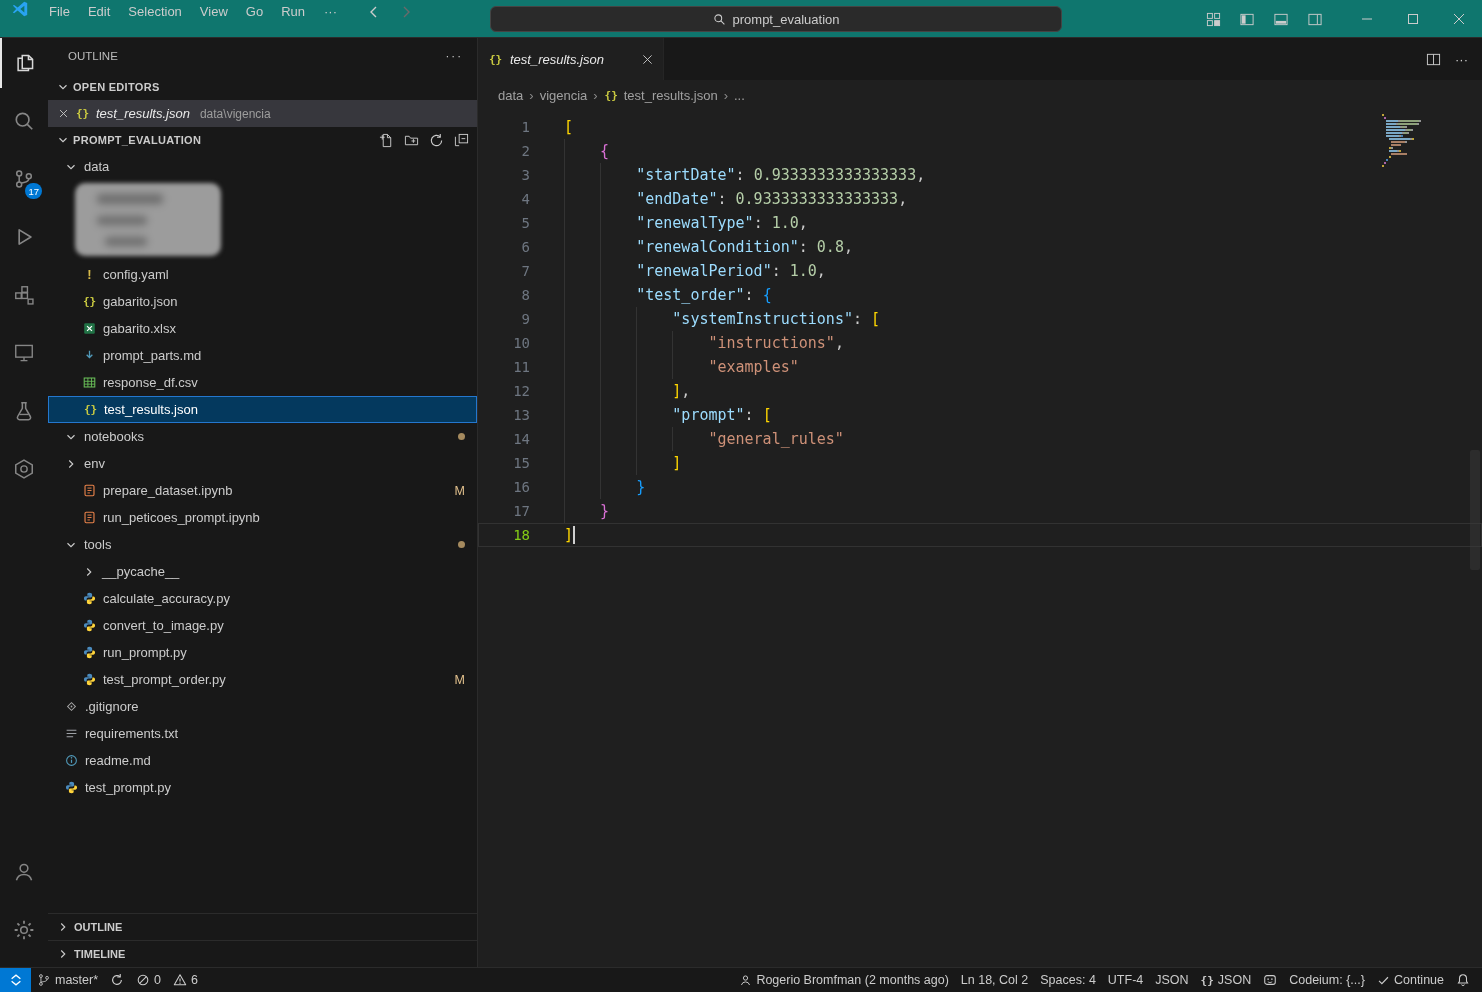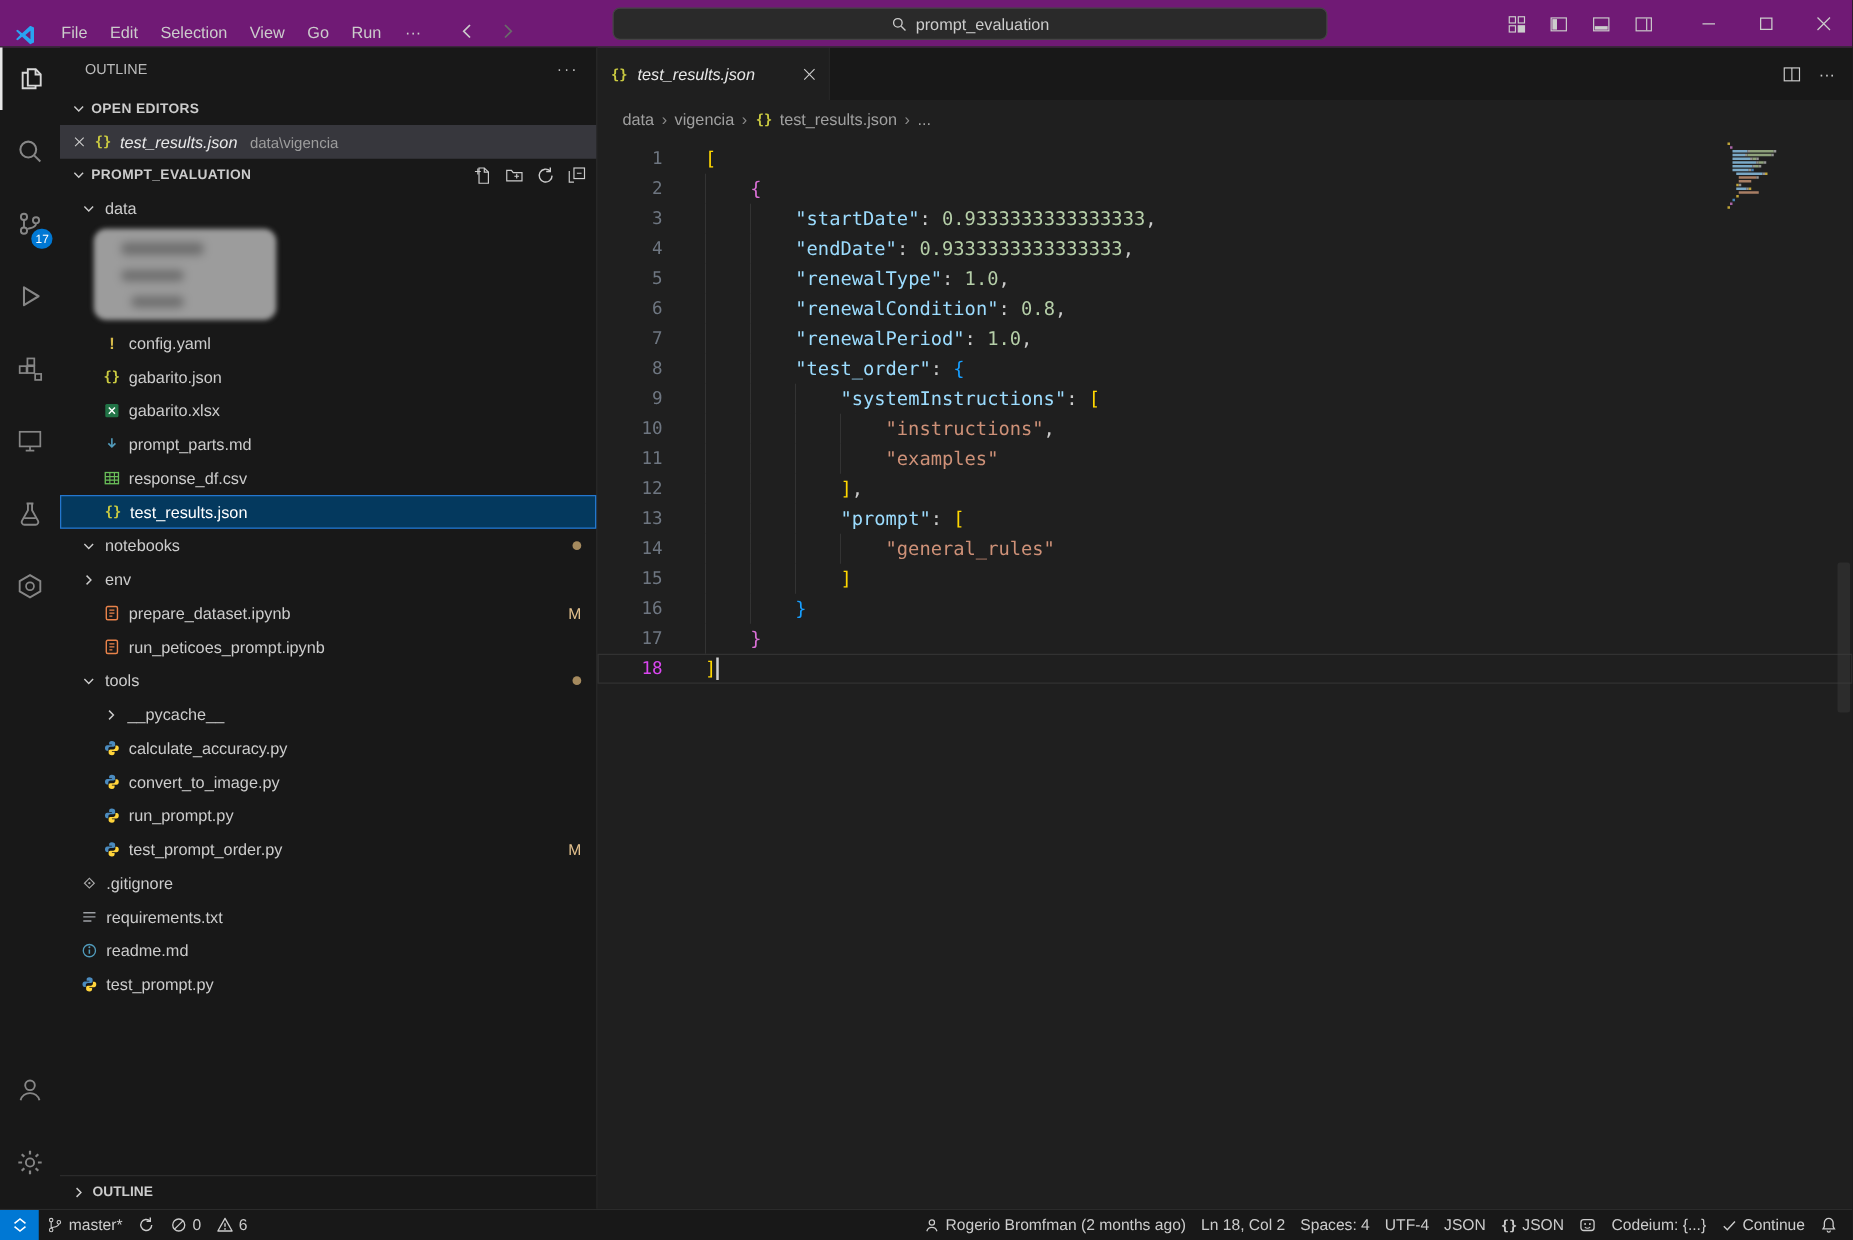--- a/index.html
+++ b/index.html
@@ -2,21 +2,21 @@
 <html><head>
 <meta charset="utf-8">
 <style>
   *{margin:0;padding:0;box-sizing:border-box}
   html,body{width:1482px;height:992px;overflow:hidden}
   body{background:#1f1f1f;font-family:"Liberation Sans",sans-serif;color:#ccc;position:relative;font-size:13px}
   .icon{display:inline-flex;align-items:center;justify-content:center;flex:none}
   svg{display:block}
 
   
-  .titlebar{height:38px;background:#701a75;display:flex;align-items:flex-end;position:relative;border-bottom:1px solid #2b2b2b}
+  .titlebar{height:38px;background:#0f766e;display:flex;align-items:flex-start;position:relative;border-bottom:1px solid #2b2b2b}
   .vslogo{width:40px;display:flex;justify-content:center}
   .menus{display:flex;align-items:center}
   .menu-item{padding:4px 9px;color:#ccc;border-radius:5px;cursor:default}
   .menu-more{padding:4px 10px;color:#ccc}
   .nav-arrows{display:flex;gap:6px;margin-left:14px;color:#ccc}
   .nav-btn{width:26px;height:24px;display:flex;align-items:center;justify-content:center}
   .nav-btn.dim{color:#6a6a6a}
   .searchbox{position:absolute;left:490px;top:6px;width:572px;height:26px;background:#2a2a2a;border:1px solid #444;border-radius:6px;display:flex;align-items:center;justify-content:center;gap:7px;color:#ccc;font-size:13px}
   .title-right{position:absolute;right:0;top:0;height:38px;display:flex;align-items:center}
   .layout-icons{display:flex;gap:4px;margin-right:14px}
@@ -69,21 +69,21 @@
   .crumb{display:flex;align-items:center;gap:5px}
   .crumb-sep{color:#8a8a8a}
   .code-area{flex:1;position:relative;font-family:"DejaVu Sans Mono",monospace;font-size:15px;line-height:24px;padding-top:5px}
   .code-line{display:flex;height:24px;position:relative}
   .gutter{width:52px;text-align:right;color:#6e7681;flex:none;font-size:14px;user-select:none}
   .line-content{padding-left:34px;white-space:pre;display:flex}
   .ind{display:inline-block;width:4ch;background:linear-gradient(to right,#333 1px,transparent 1px)}
   .tok-p{color:#cccccc}.tok-k{color:#9cdcfe}.tok-s{color:#ce9178}.tok-num{color:#b5cea8}
   .tok-b1{color:#ffd700}.tok-b2{color:#da70d6}.tok-b3{color:#179fff}
   .code-line.current{outline:1px solid #323232;outline-offset:-1px}
-  .code-line.current .gutter{color:#d946ef}
+  .code-line.current .gutter{color:#84cc16}
   .cursor{display:inline-block;width:2px;height:18px;background:#cfcfcf;margin-top:3px}
   .minimap{position:absolute;right:56px;top:4px;width:44px;opacity:.95}
   .mm-line{height:2px;margin-bottom:1px;display:flex}
   .mm-seg{height:2px}
   .scrollbar{position:absolute;right:0;top:0;bottom:0;width:14px;background:transparent}
   .scroll-thumb{position:absolute;right:2px;top:340px;width:10px;height:120px;background:#3a3a3a;border-radius:2px;opacity:.5}
 
   
   .statusbar{height:25px;background:#181818;border-top:1px solid #2b2b2b;display:flex;align-items:center;font-size:12.5px;color:#ccc}
   .sb-remote{width:31px;height:100%;background:#0078d4;color:#fff;display:flex;align-items:center;justify-content:center}
@@ -523,20 +523,28 @@
       </div>
     <div class="sb-bottom">
       <div class="sb-collapsed">
         <span class="icon chev">
             <svg width="14" height="14" viewBox="0 0 16 16">
               <path d="M6 4l4 4-4 4" stroke="#ccc" stroke-width="1.3" fill="none"></path>
             </svg>
           </span>
         <span>OUTLINE</span>
       </div>
+      <div class="sb-collapsed">
+        <span class="icon chev">
+            <svg width="14" height="14" viewBox="0 0 16 16">
+              <path d="M6 4l4 4-4 4" stroke="#ccc" stroke-width="1.3" fill="none"></path>
+            </svg>
+          </span>
+        <span>TIMELINE</span>
+      </div>
     </div>
   </div>
 
   <div class="editor">
     <div class="tabbar">
       <div class="tab">
         <span class="icon file-icon txt-icon" style="color:#cbcb41">{}</span>
         <span class="tab-label">test_results.json</span>
         <span class="icon">
             <svg width="11" height="11" viewBox="0 0 12 12">

